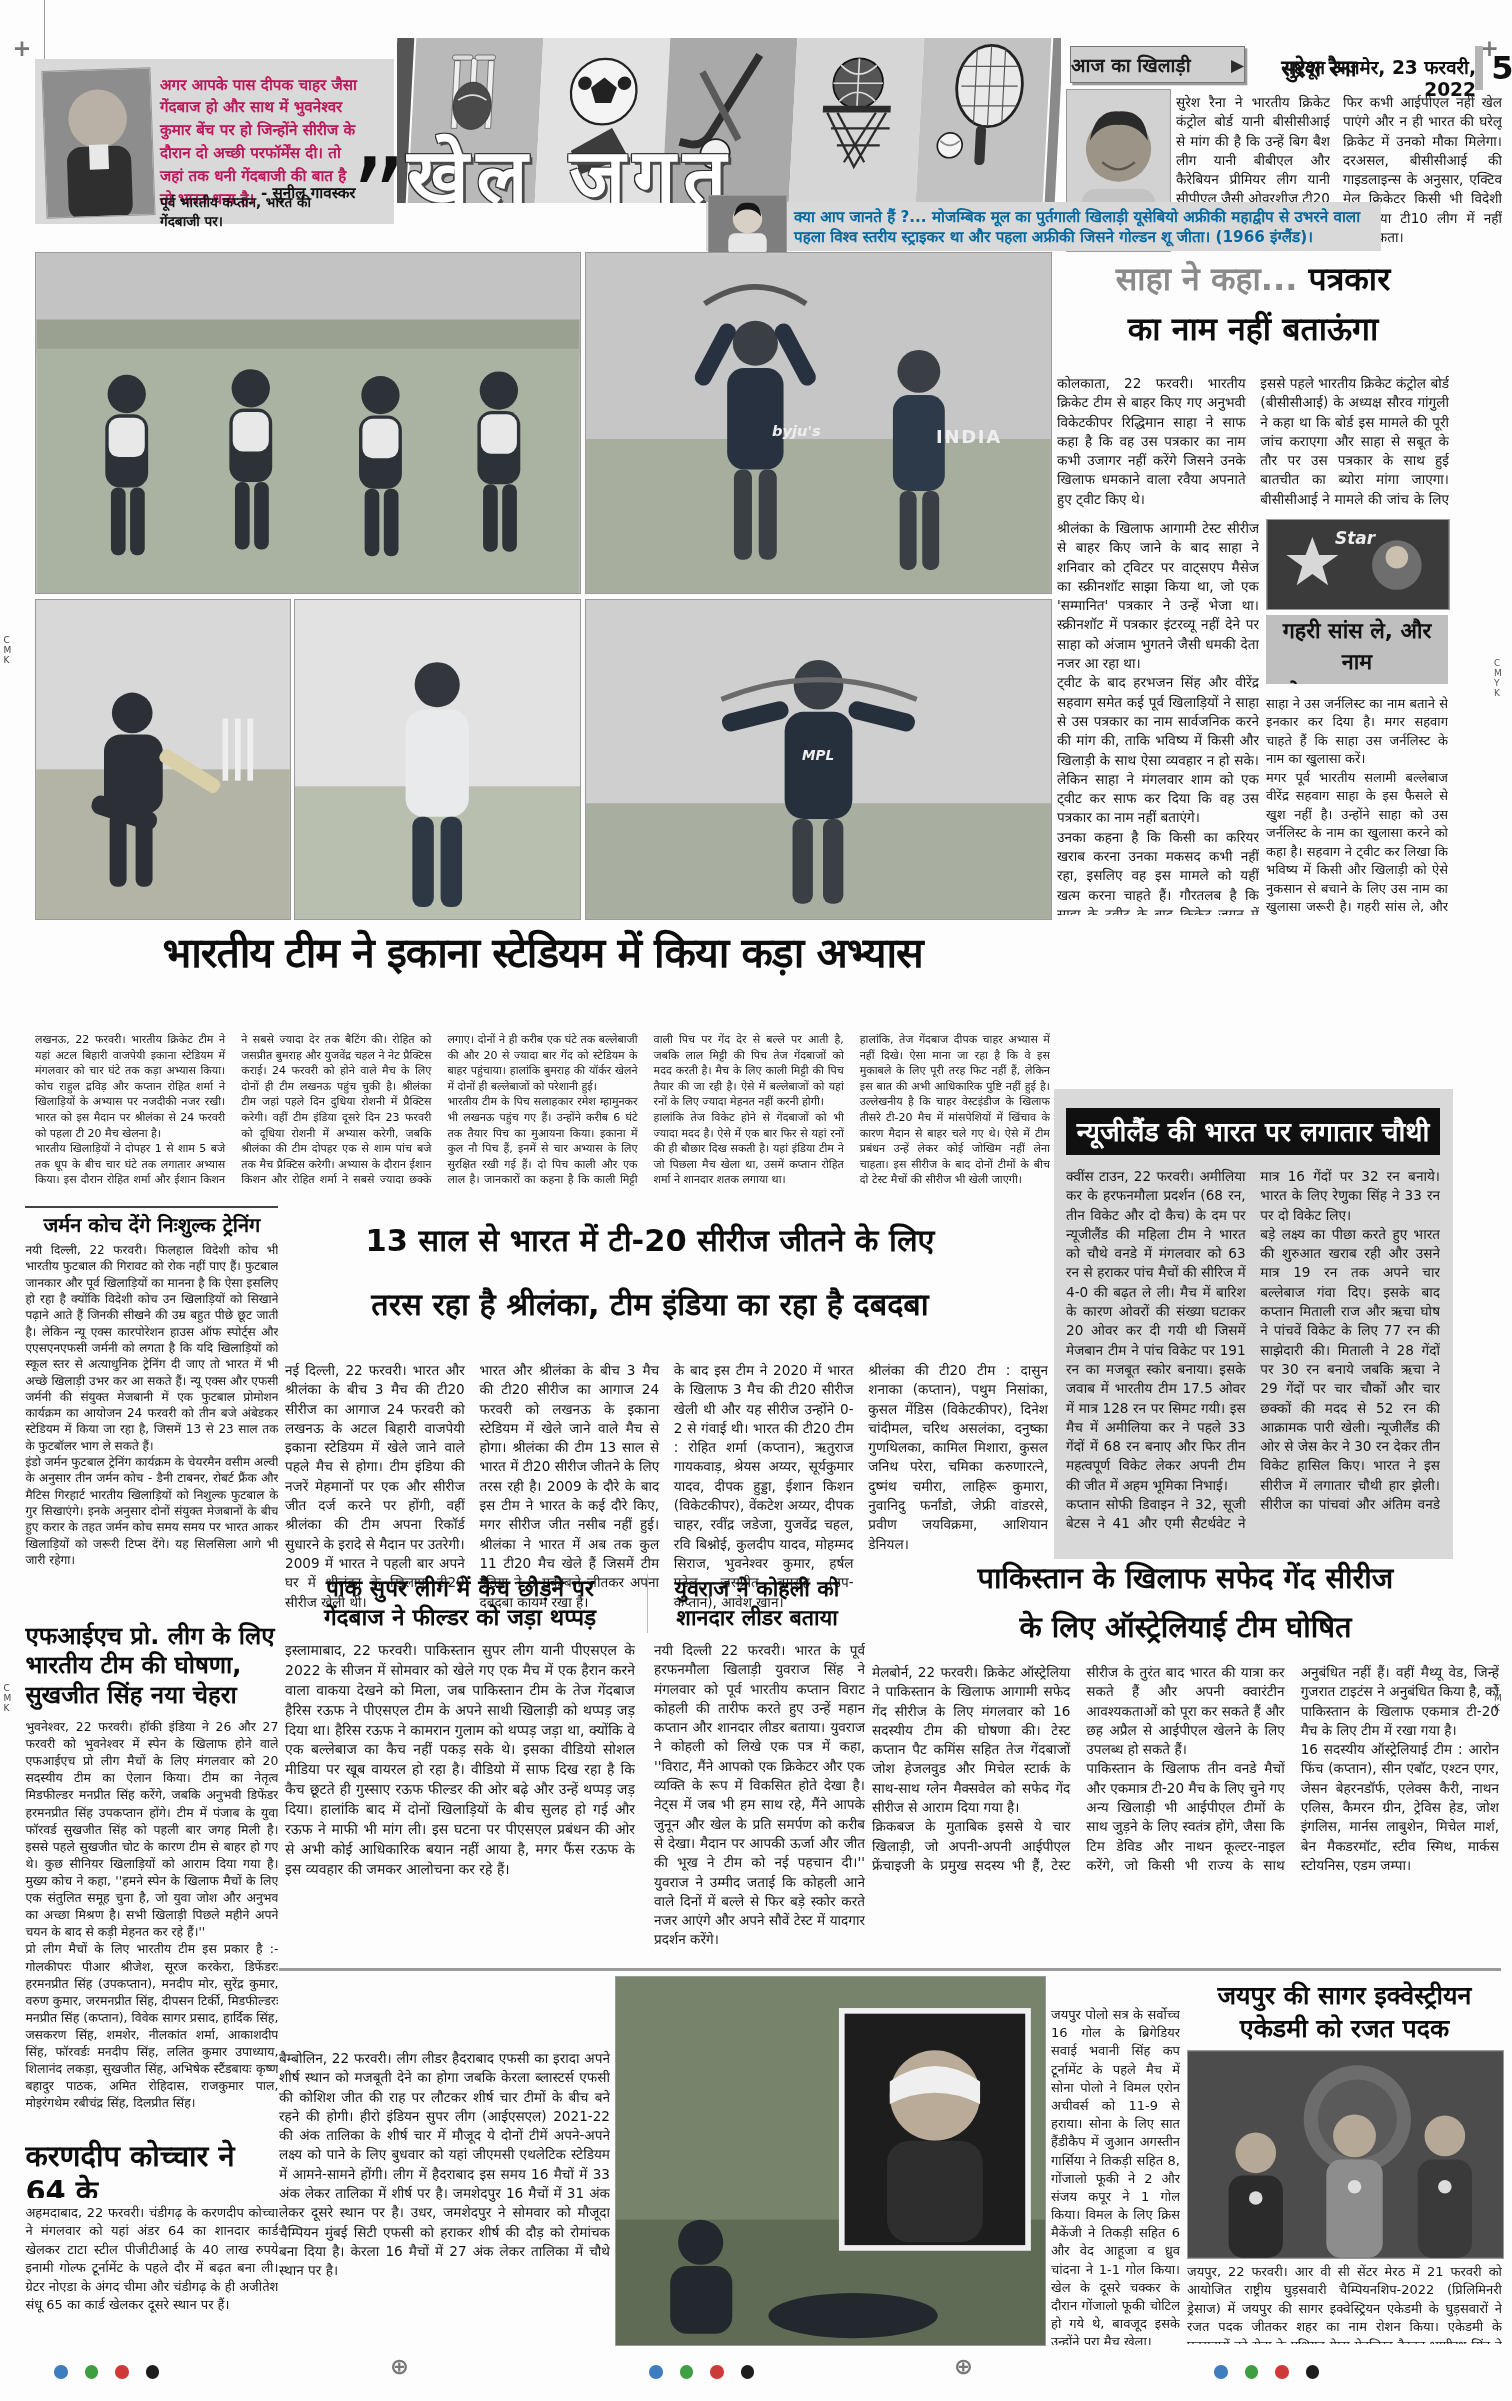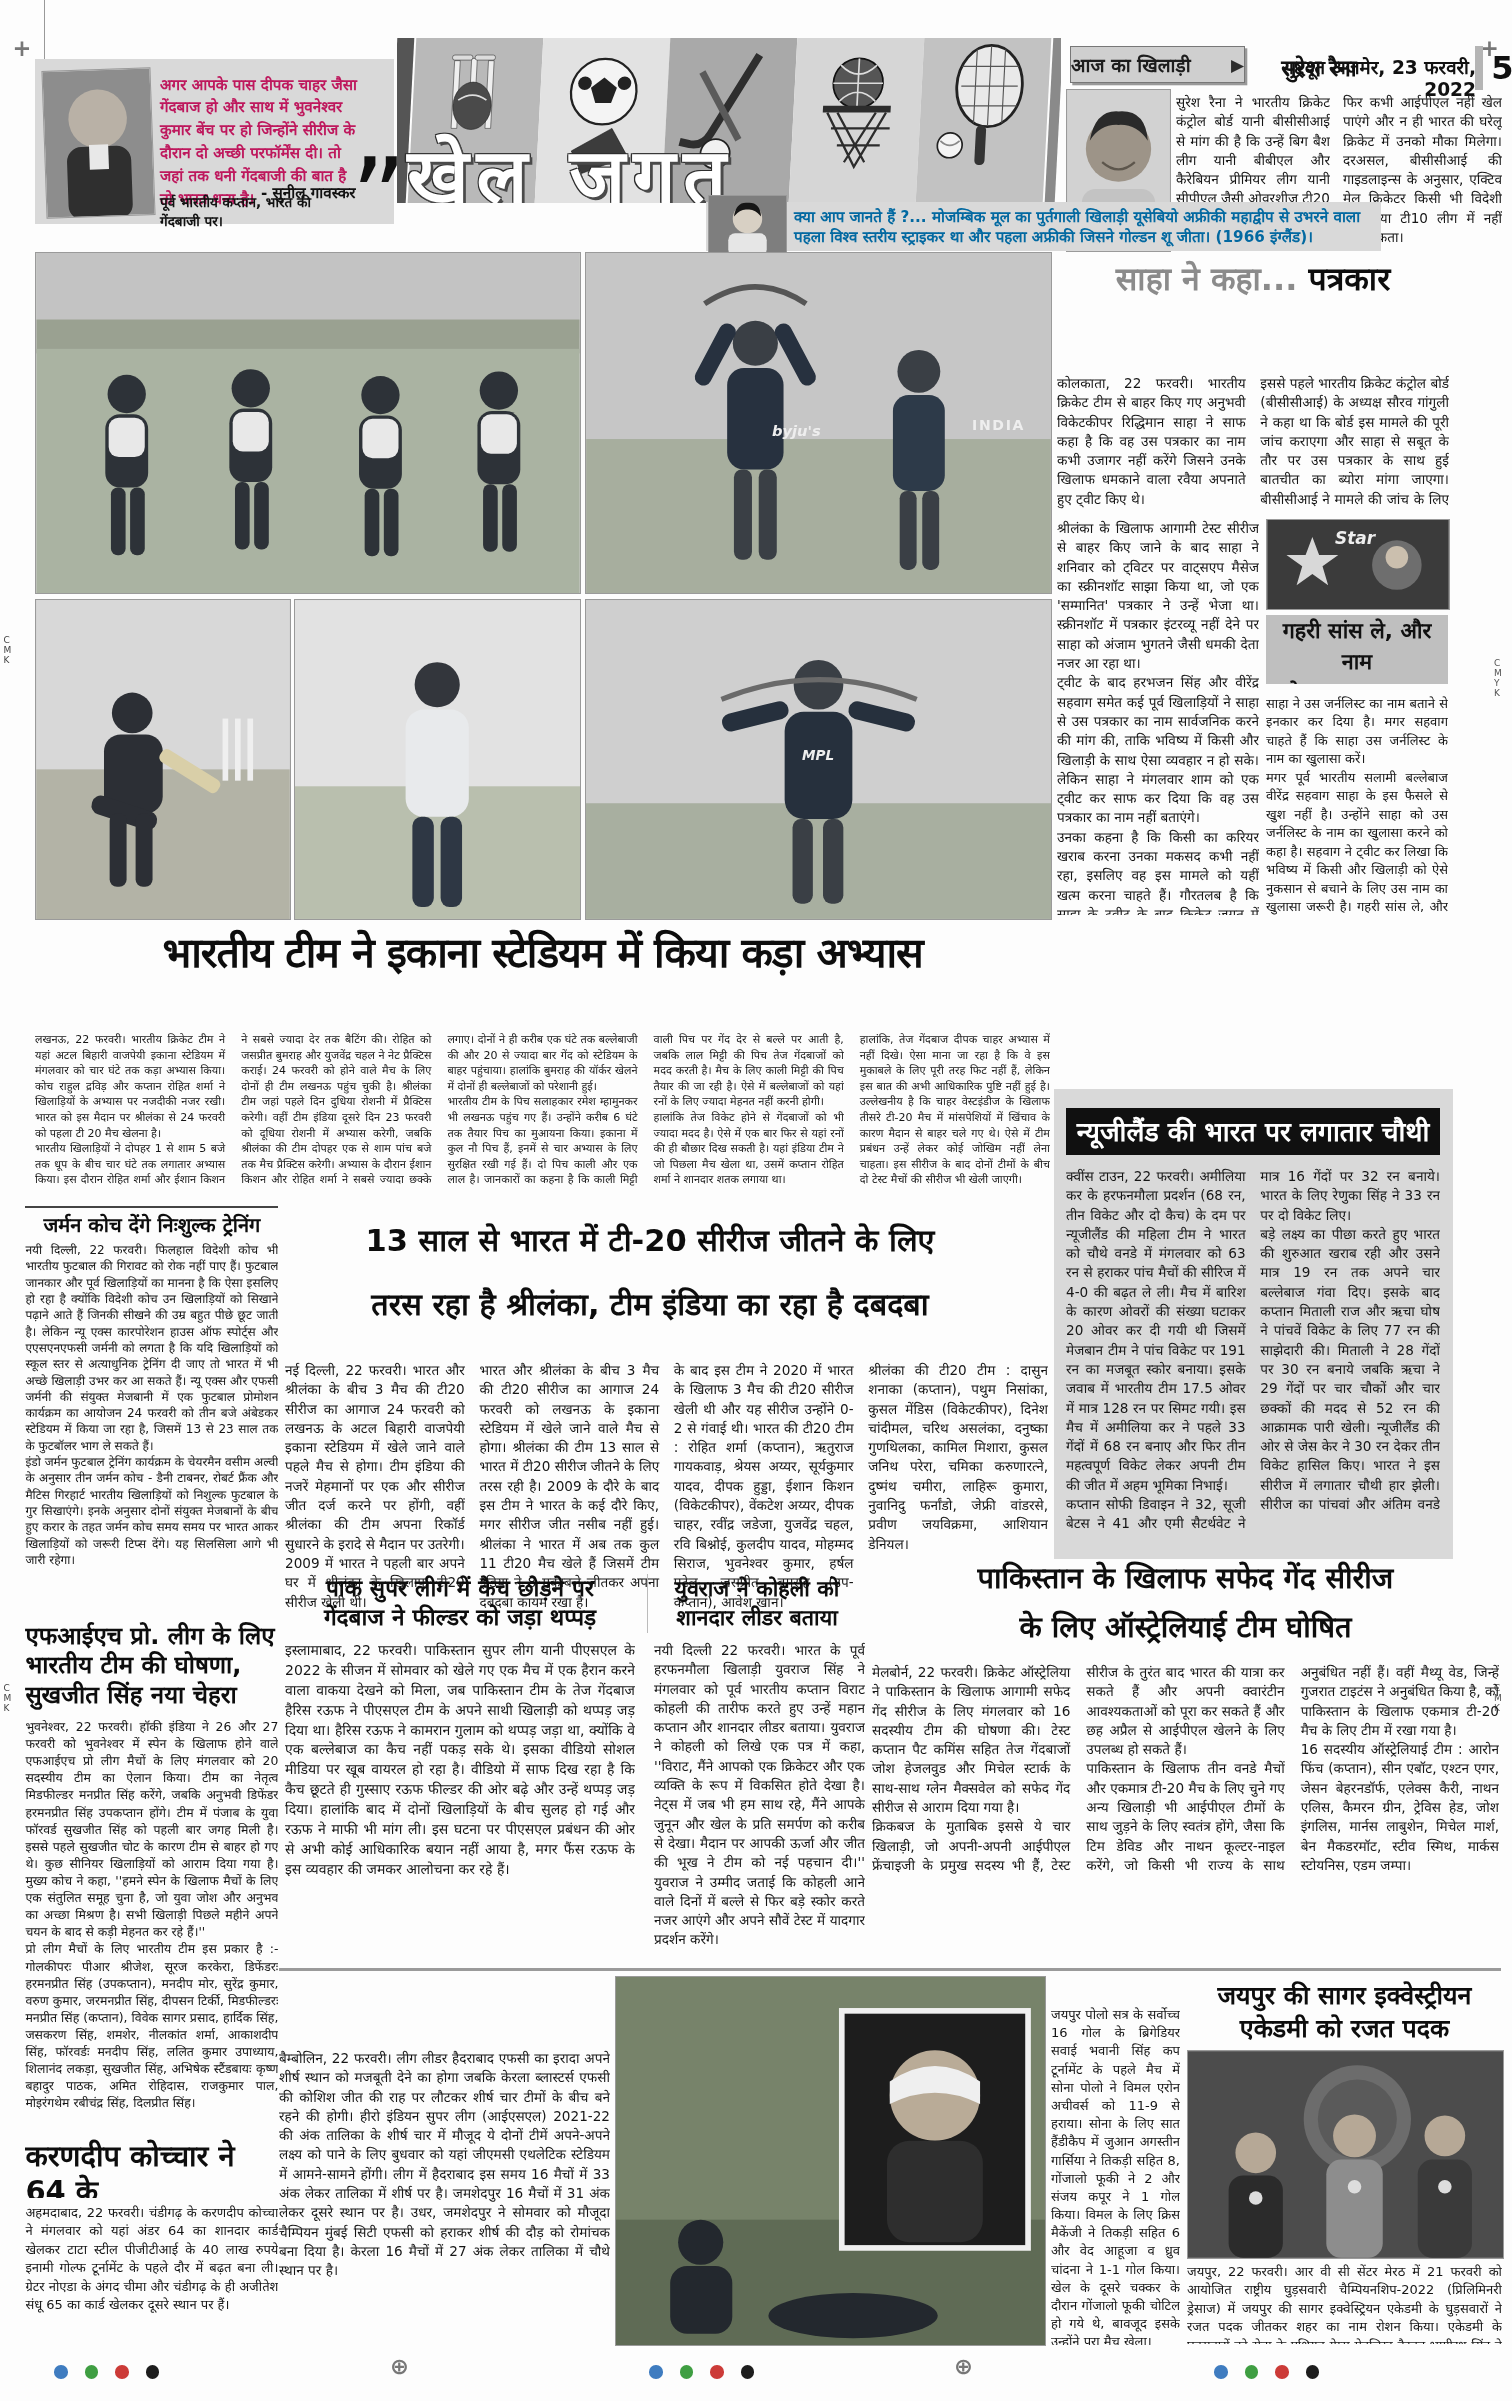--- a/index.html
+++ b/index.html
@@ -192,21 +192,21 @@
           <rect x="306" y="384" width="32" height="160" rx="14" fill="#3a3f45"></rect>
         </g>
         <g>
           <circle cx="590" cy="210" r="38" fill="#3a3f45"></circle>
           <rect x="544" y="252" width="92" height="170" rx="28" fill="#2d3a49"></rect>
           <rect x="556" y="422" width="30" height="140" rx="13" fill="#3a3f45"></rect>
           <rect x="596" y="422" width="30" height="140" rx="13" fill="#3a3f45"></rect>
         </g>
       </svg>
     <div class="jersey-label" style="left:186px;top:169px;font-size:14.7px;">byju's</div>
-    <div class="jersey-label" style="left:350px;top:164px;font-size:14px;font-style:normal;letter-spacing:1.7px;margin-left:36px;">INDIA</div>
+    <div class="jersey-label" style="left:350px;top:173px;font-size:18px;font-style:normal;letter-spacing:1.7px;">INDIA</div>
   </div>
   <div class="abs photo" style="left:35px;top:599px;width:254px;height:319px;">
     <svg class="ph-svg" viewBox="0 0 449 565">
         <rect width="449" height="565" fill="#d8d8d8"></rect>
         <rect y="300" width="449" height="265" fill="#b3b3a6"></rect>
         <rect x="330" y="210" width="10" height="110" fill="#efefef"></rect>
         <rect x="352" y="210" width="10" height="110" fill="#efefef"></rect>
         <rect x="374" y="210" width="10" height="110" fill="#efefef"></rect>
         <g fill="#2c2f35">
           <circle cx="170" cy="200" r="36"></circle>
@@ -242,20 +242,21 @@
           <path d="M240 176 q172 -70 346 0" stroke="#6a6a6a" stroke-width="9" fill="none"></path>
           <rect x="366" y="388" width="36" height="150" rx="15" fill="#3a3f45"></rect>
           <rect x="420" y="388" width="36" height="150" rx="15" fill="#3a3f45"></rect>
         </g>
       </svg>
     <div class="jersey-label" style="left:216px;top:147px;font-size:13.6px;">MPL</div>
   </div>
 
   <div class="abs hl" style="left:1057px;top:255px;width:392px;height:111px;font-size:32px;line-height:1.55;text-align:center;">
     <div><span class="kicker">साहा ने कहा... </span><span>पत्रकार</span></div>
+    <div>का नाम नहीं बताऊंगा</div>
   </div>
   <div class="abs body-txt cols2" style="left:1057px;top:374px;width:392px;height:140px;font-size:13.6px;">कोलकाता, 22 फरवरी। भारतीय क्रिकेट टीम से बाहर किए गए अनुभवी विकेटकीपर रिद्धिमान साहा ने साफ कहा है कि वह उस पत्रकार का नाम कभी उजागर नहीं करेंगे जिसने उनके खिलाफ धमकाने वाला रवैया अपनाते हुए ट्वीट किए थे।
 इससे पहले भारतीय क्रिकेट कंट्रोल बोर्ड (बीसीसीआई) के अध्यक्ष सौरव गांगुली ने कहा था कि बोर्ड इस मामले की पूरी जांच कराएगा और साहा से सबूत के तौर पर उस पत्रकार के साथ हुई बातचीत का ब्योरा मांगा जाएगा। बीसीसीआई ने मामले की जांच के लिए तीन सदस्यीय समिति भी गठित कर दी है।</div>
   <div class="abs body-txt" style="left:1057px;top:519px;width:202px;height:396px;font-size:13.6px;">श्रीलंका के खिलाफ आगामी टेस्ट सीरीज से बाहर किए जाने के बाद साहा ने शनिवार को ट्विटर पर वाट्सएप मैसेज का स्क्रीनशॉट साझा किया था, जो एक 'सम्मानित' पत्रकार ने उन्हें भेजा था। स्क्रीनशॉट में पत्रकार इंटरव्यू नहीं देने पर साहा को अंजाम भुगतने जैसी धमकी देता नजर आ रहा था।
 ट्वीट के बाद हरभजन सिंह और वीरेंद्र सहवाग समेत कई पूर्व खिलाड़ियों ने साहा से उस पत्रकार का नाम सार्वजनिक करने की मांग की, ताकि भविष्य में किसी और खिलाड़ी के साथ ऐसा व्यवहार न हो सके। लेकिन साहा ने मंगलवार शाम को एक ट्वीट कर साफ कर दिया कि वह उस पत्रकार का नाम नहीं बताएंगे।
 उनका कहना है कि किसी का करियर खराब करना उनका मकसद कभी नहीं रहा, इसलिए वह इस मामले को यहीं खत्म करना चाहते हैं। गौरतलब है कि साहा के ट्वीट के बाद क्रिकेट जगत में यह मामला लगातार चर्चा में बना हुआ है।</div>
 
   <div class="abs photo" style="left:1266px;top:519px;width:182px;height:89px;">
     <svg class="ph-svg" viewBox="0 0 322 158">
         <rect width="322" height="158" fill="#3b3b3b"></rect>

